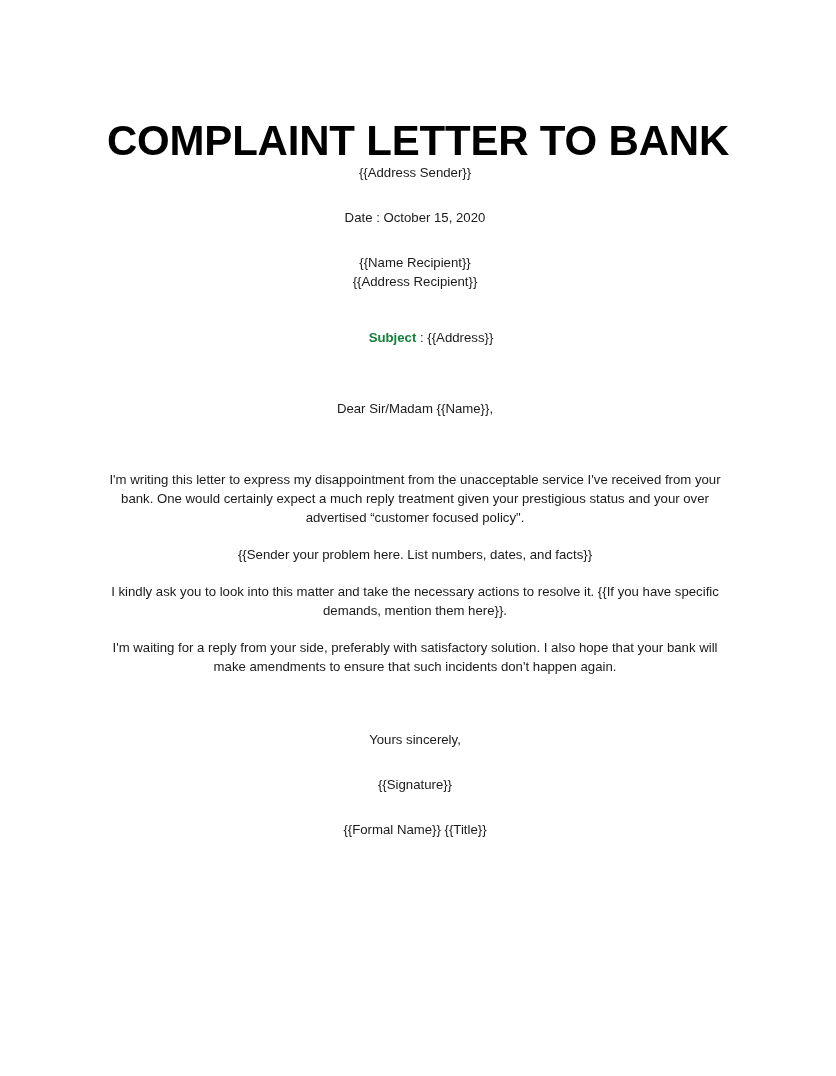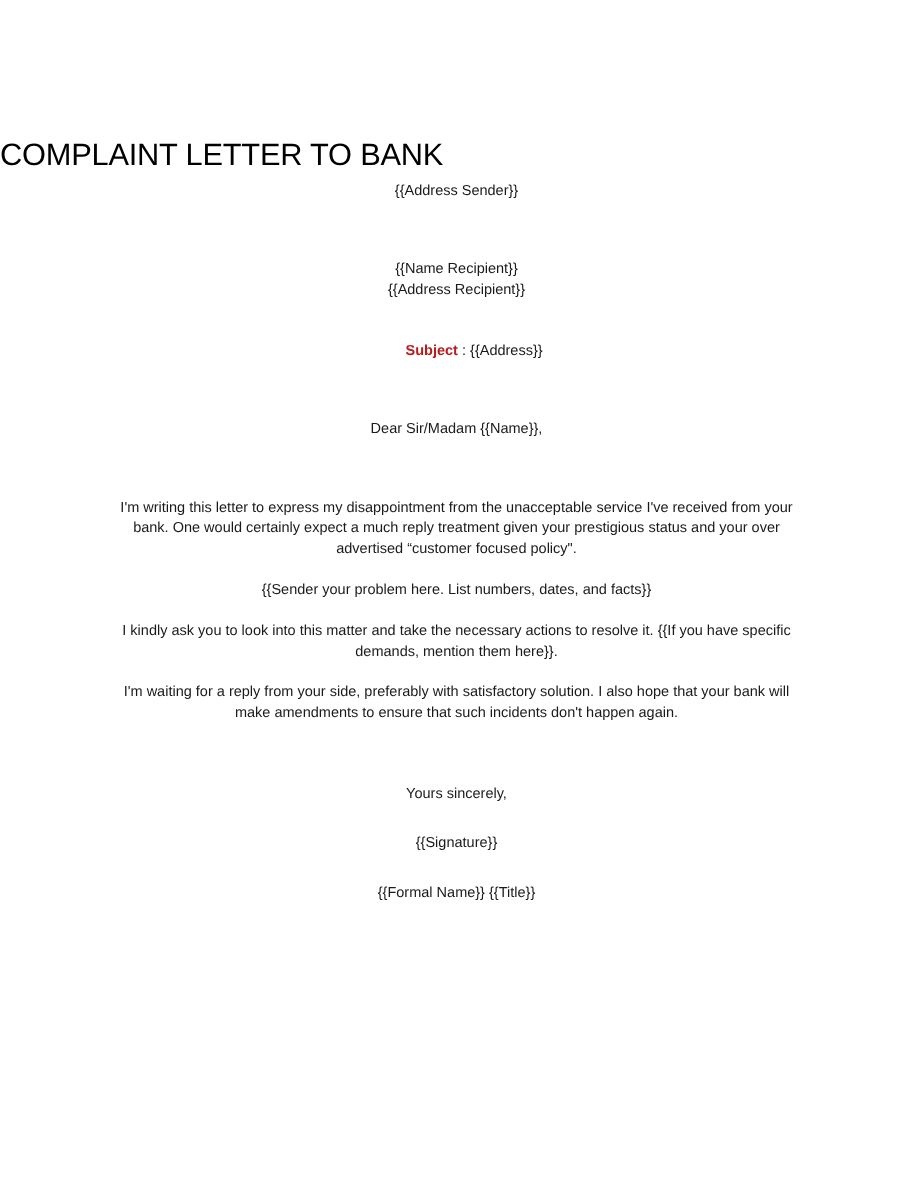--- a/index.html
+++ b/index.html
@@ -26,57 +26,58 @@
   .doc-body {
     position: absolute;
     left: 105px;
     top: 0;
     width: 620px;
   }
   .doc-title {
     margin: 0;
     padding: 0;
     padding-top: 122px;
-    font-size: 28px;
-    font-weight: normal;
+    font-size: 42px;
+    font-weight: bold;
     letter-spacing: -0.2px;
     line-height: 38px;
-    text-align: left;
+    text-align: center;
     color: #000000;
     font-family: "Liberation Sans", sans-serif;
   }
   .blk {
     font-size: 13.2px;
     line-height: 19px;
     color: #1a1a1a;
     margin: 0;
     padding: 0;
     text-align: center;
     white-space: normal;
   }
   .spacer-sm       { height: 18px; }
   .spacer-md       { height: 26px; }
   .spacer-lg       { height: 37px; }
   .spacer-xl       { height: 52px; }
   .spacer-sig      { height: 54px; }
-  .bold { font-weight: bold; color: #b91c1c; margin-left: 32px; }
+  .bold { font-weight: bold; color: #15803d; margin-left: 32px; }
 </style>
 </head>
 <body>
 
 <div class="page">
 
   <h1 class="doc-title">COMPLAINT LETTER TO BANK</h1>
 
   <div class="doc-body" style="top:163px">
 
     <div class="blk">{{Address Sender}}</div>
 
     <div class="spacer-md"></div>
 
+    <div class="blk">Date : October 15, 2020</div>
 
     <div class="spacer-md"></div>
 
     <div class="blk">{{Name Recipient}}</div>
 
     <div class="blk">{{Address Recipient}}</div>
 
     <div class="spacer-lg"></div>
 
     <div class="blk"><span class="bold">Subject</span><span> : {{Address}}</span></div>

